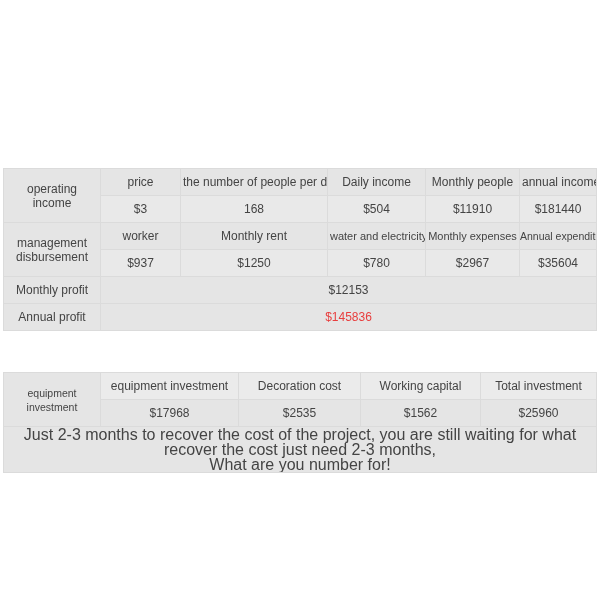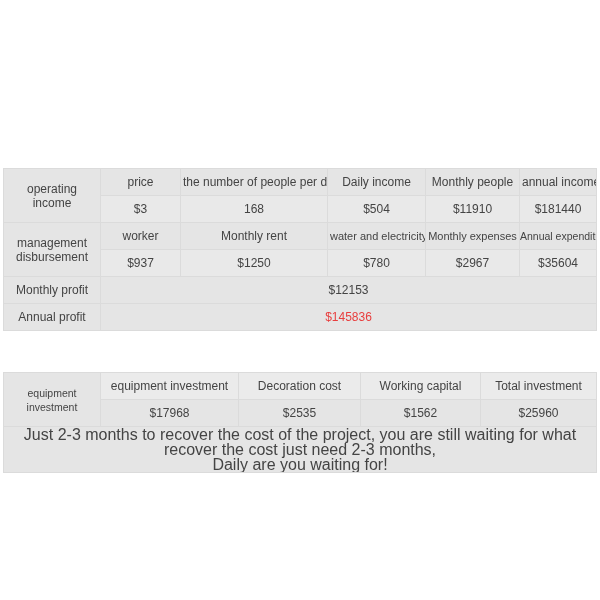--- a/index.html
+++ b/index.html
@@ -115,19 +115,19 @@
       </tr>
       <tr>
         <td>$17968</td>
         <td>$2535</td>
         <td>$1562</td>
         <td>$25960</td>
       </tr>
       <tr class="footer-row">
         <td colspan="5" class="footer-cell">
           <div>Just 2-3 months to recover the cost of the project, you are still waiting for what recover the cost just need 2-3 months,</div>
-          <div>Daily are you waiting for!</div>
+          <div>What are you number for!</div>
         </td>
       </tr>
     </tbody>
   </table>
 
 </div>
 
 </body></html>

